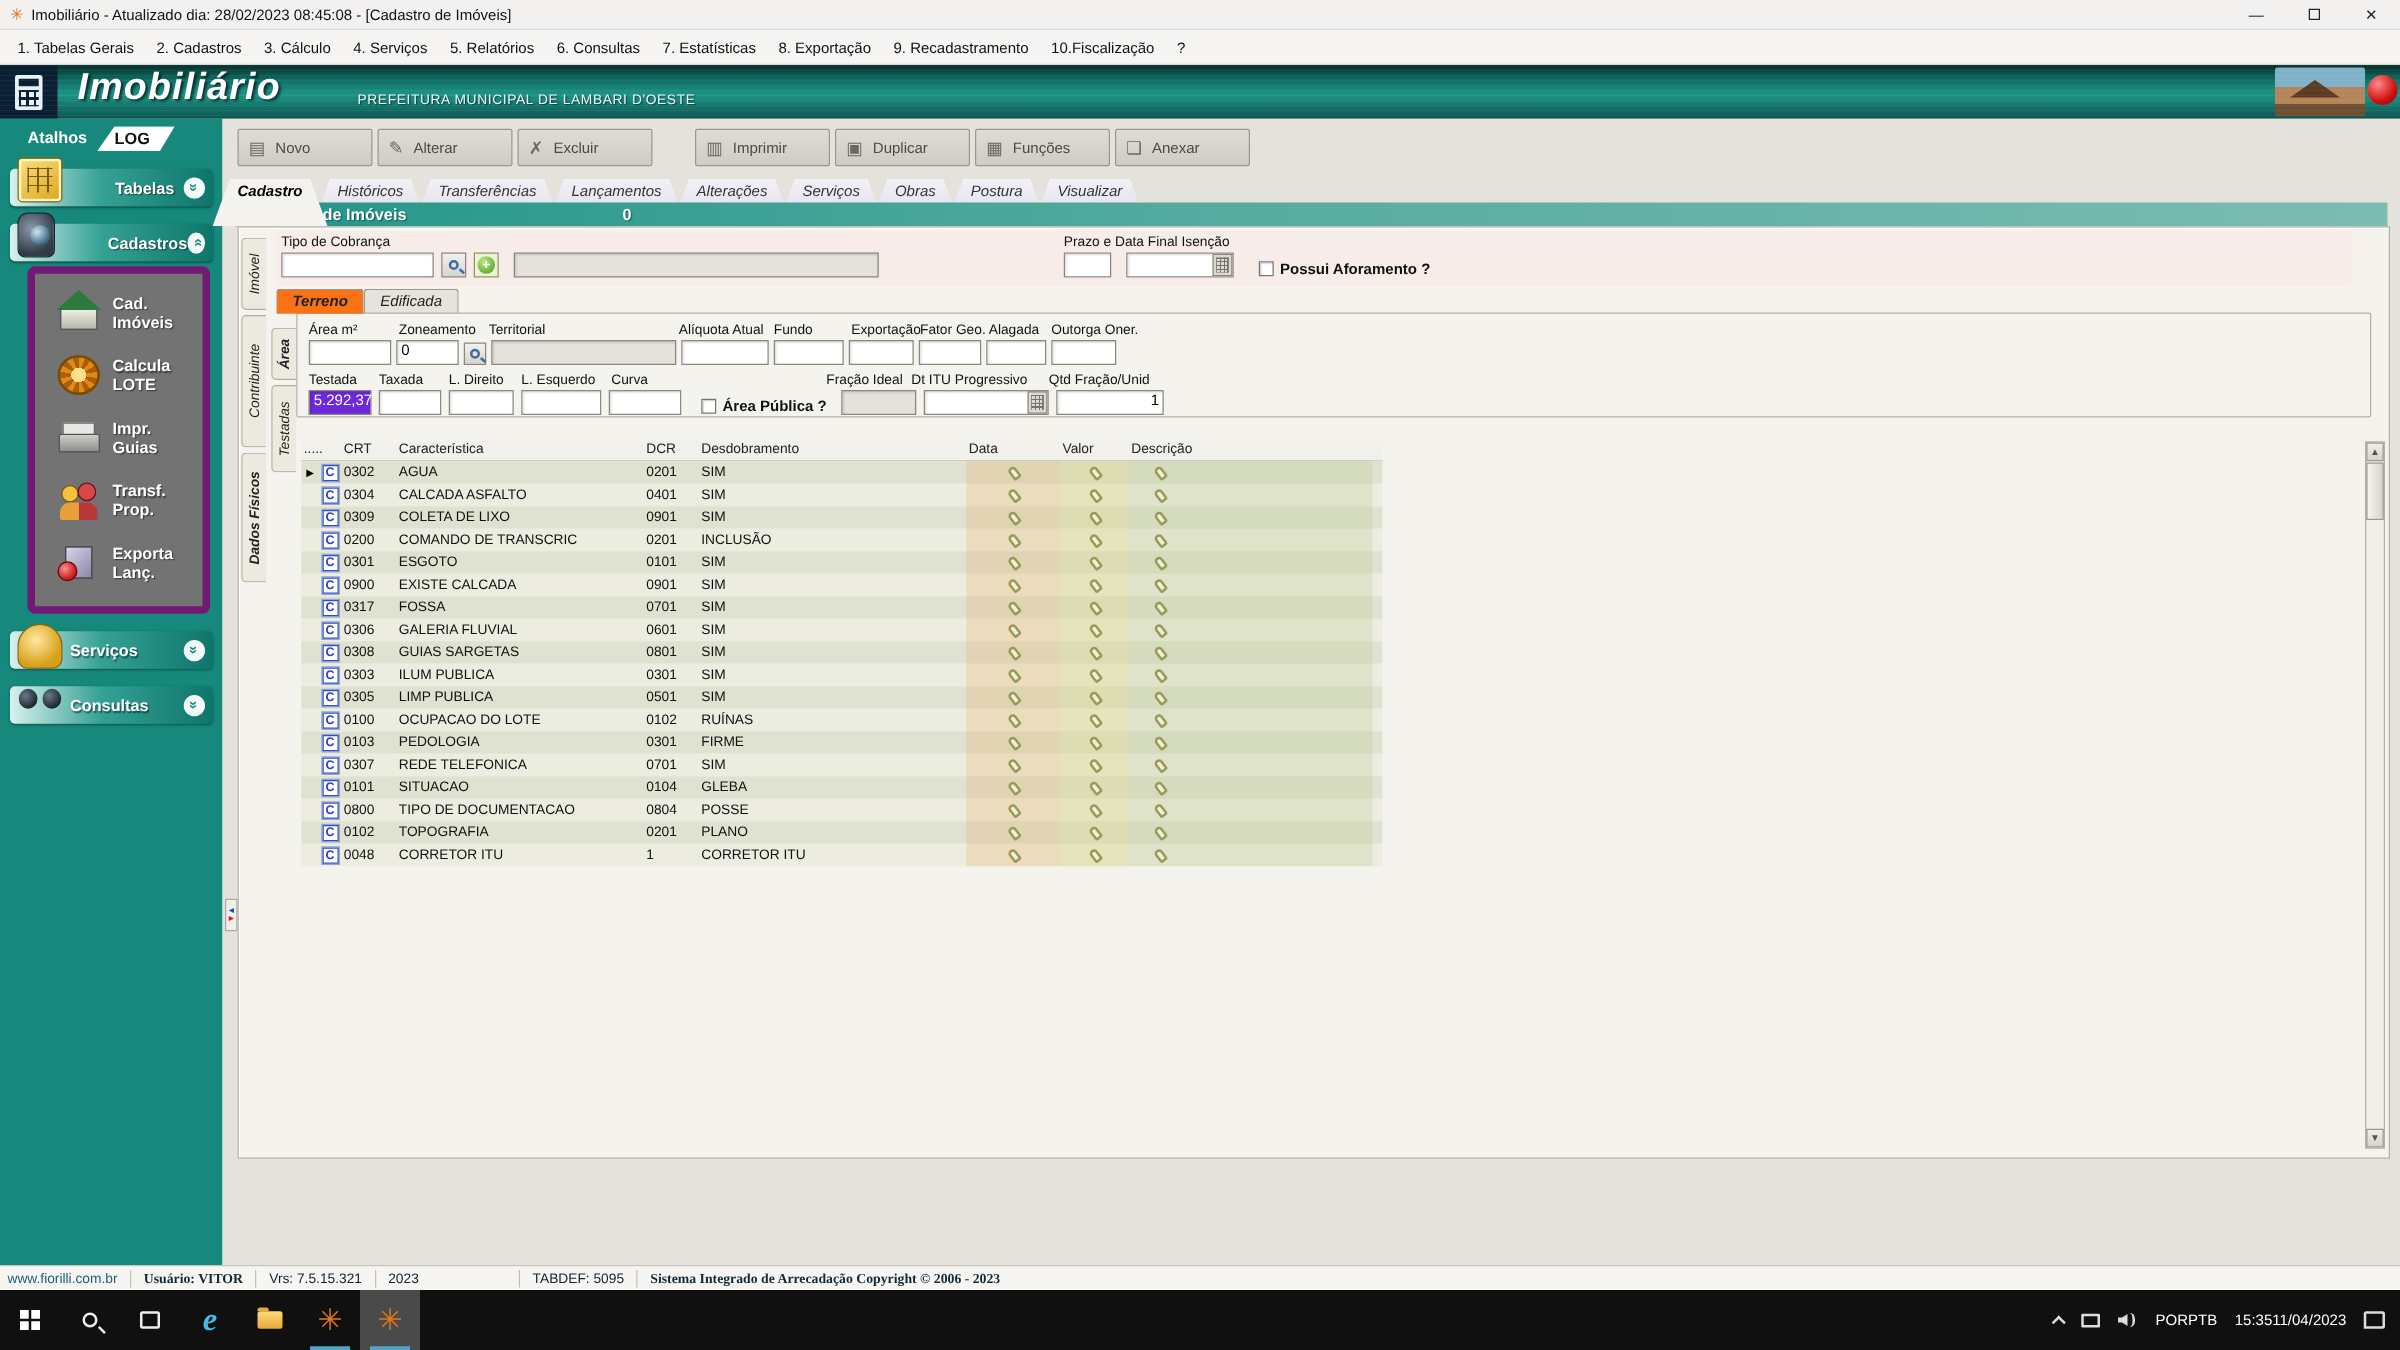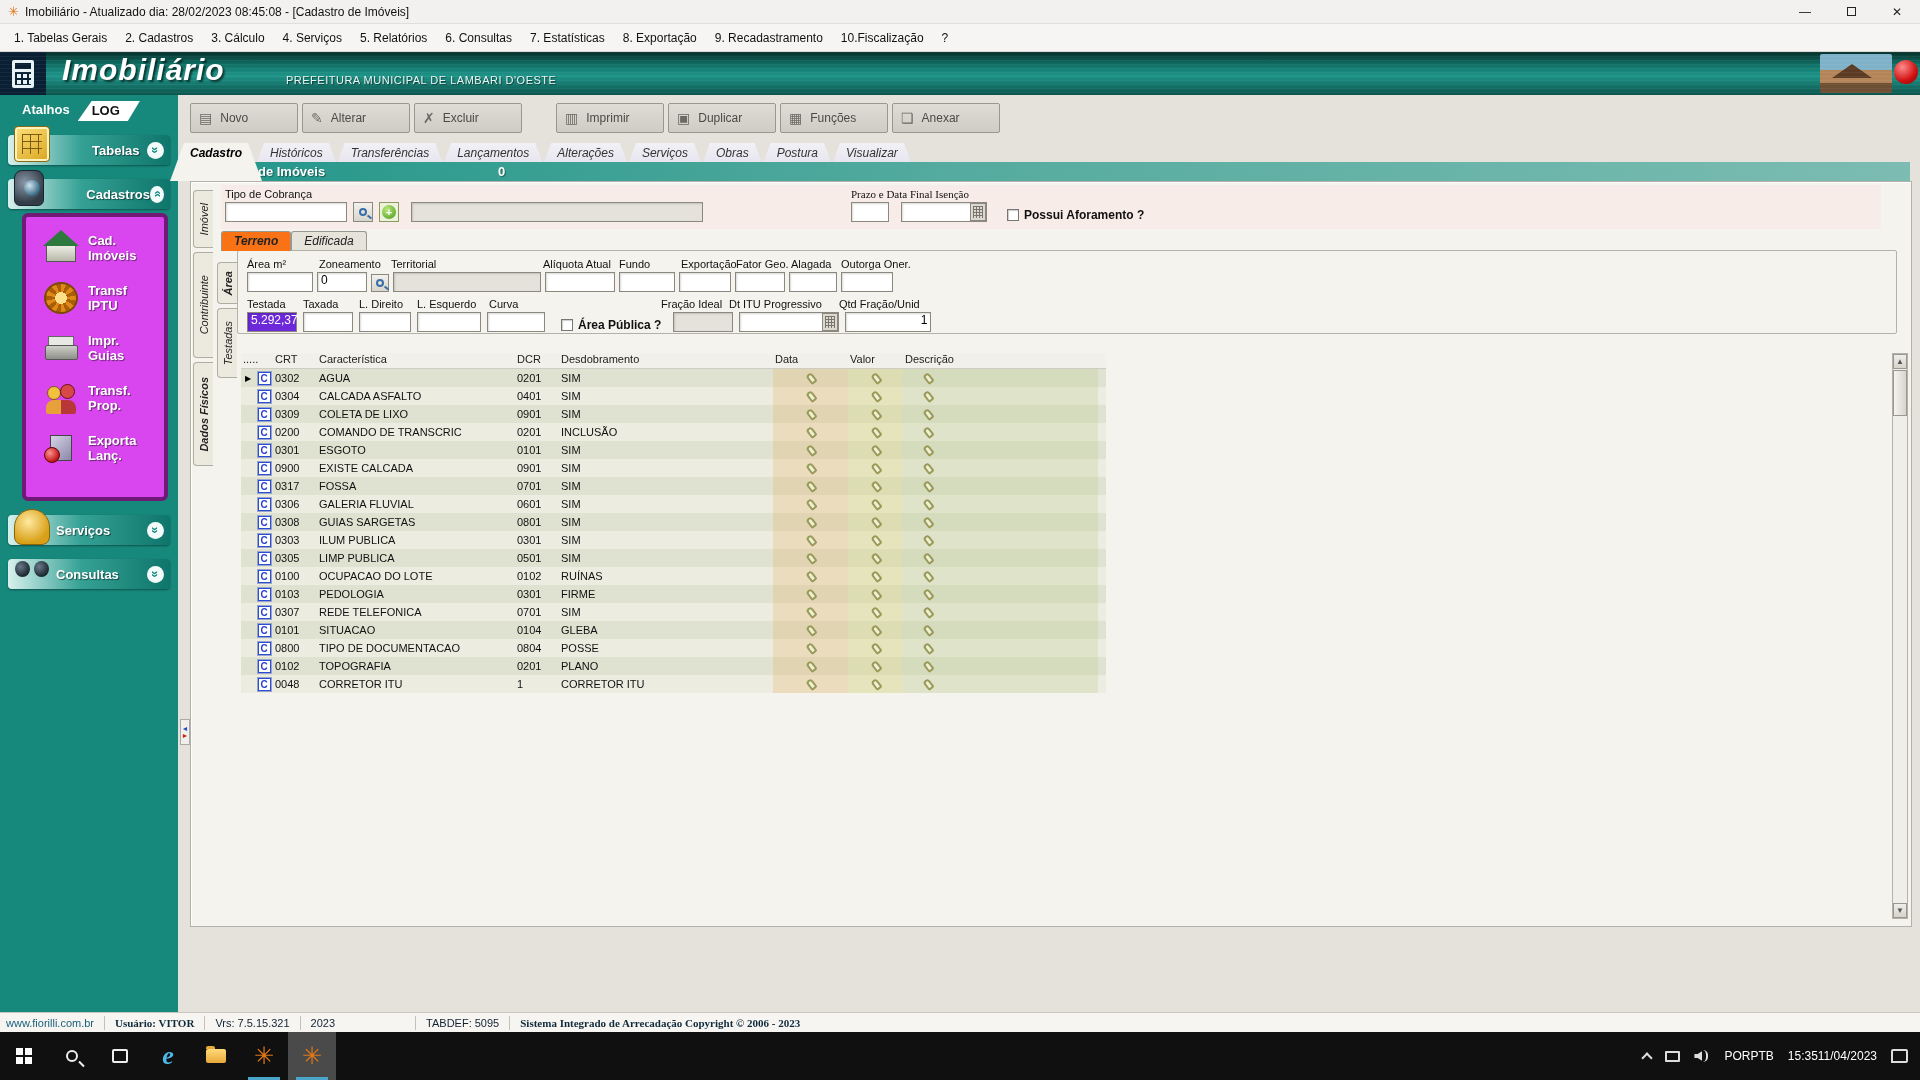--- a/index.html
+++ b/index.html
@@ -62,22 +62,22 @@
   
   .ic-table { background:linear-gradient(145deg,#ffe07a,#d9a520); border:1px solid #8a6a10; border-radius:4px;
     box-shadow:inset 0 0 0 2px #fff3c4; position:relative;}
   .ic-table::after{content:"";position:absolute;inset:7px;background:
     repeating-linear-gradient(90deg,#7a5c10 0 1px,transparent 1px 8px),
     repeating-linear-gradient(180deg,#7a5c10 0 1px,transparent 1px 7px);}
   .ic-cam { background:radial-gradient(circle at 35% 35%,#8a98a8,#323c48 70%); border-radius:8px 8px 6px 6px;
     border:1px solid #1c242e; position:relative;}
   .ic-cam::after{content:"";position:absolute;left:9px;top:9px;width:16px;height:16px;border-radius:50%;
     background:radial-gradient(circle at 35% 35%,#cfe4ef,#3a6a84 70%);}
-  .subpanel { margin:4px 10px 0 22px; border:4px solid #701a75; border-radius:6px; background:#d946ef;
-    padding:6px 4px 24px 4px; }
+  .subpanel { margin:4px 10px 0 22px; border:6px solid #701a75; border-radius:6px; background:#737373;
+    padding:6px 4px 10px 4px; }
   .sitem { display:flex; align-items:center; gap:10px; padding:9px 4px 9px 14px; }
   .sitem .silabel { color:#fff; font-weight:bold; font-size:13px; text-shadow:1px 1px 1px rgba(0,0,0,.5); }
   .sicon { width:34px; height:32px; position:relative; flex:0 0 auto; }
   .ic-house::before { content:""; position:absolute; left:2px; top:12px; width:28px; height:16px;
     background:linear-gradient(180deg,#f0f0e8,#b8b8a8); border:1px solid #555; }
   .ic-house::after { content:""; position:absolute; left:-1px; top:-2px; width:0; height:0;
     border-left:18px solid transparent; border-right:18px solid transparent; border-bottom:16px solid #2e7a3e; }
   .ic-gear { background:
       radial-gradient(circle at 50% 50%, #ffdf8a 0 6px, transparent 6px),
       conic-gradient(#e08818 0 20deg,#a85f08 20deg 40deg,#e08818 40deg 60deg,#a85f08 60deg 80deg,
@@ -324,21 +324,21 @@
             <span>»</span>
           </div>
         </div>
         <div class="subpanel">
           <div class="sitem">
             <div class="sicon ic-house"></div>
             <div class="silabel">Cad. Imóveis</div>
           </div>
           <div class="sitem">
             <div class="sicon ic-gear"></div>
-            <div class="silabel">Transf IPTU</div>
+            <div class="silabel">Calcula LOTE</div>
           </div>
           <div class="sitem">
             <div class="sicon ic-printer"></div>
             <div class="silabel">Impr. Guias</div>
           </div>
           <div class="sitem">
             <div class="sicon ic-people">
               <div class="body"></div>
             </div>
             <div class="silabel">Transf. Prop.</div>
@@ -443,21 +443,21 @@
       <div class="absrow" style="left:34px; top:20px;">
         <div class="inp" style="width:122px;"></div>
         <div class="sqbtn">
             <span class="lens"></span>
           </div>
         <div class="plusbtn">
             <i>+</i>
           </div>
         <div class="inp ro" style="width:292px;margin-left:6px;"></div>
       </div>
-      <span class="fieldlabel" style="position:absolute;left:660px;top:6px;font-family:Liberation Serif, serif;">Prazo e Data Final Isenção</span>
+      <span class="fieldlabel" style="position:absolute;left:660px;top:6px;">Prazo e Data Final Isenção</span>
       <div class="absrow" style="left:660px; top:20px;">
         <div class="inp" style="width:38px;"></div>
         <div class="inp" style="width:86px;margin-left:6px;display:flex;align-items:center;justify-content:flex-end;padding:0;">
           <span></span>
             <span class="calbtn"></span>
         </div>
         <div style="display:flex;align-items:center;gap:5px;margin-left:14px;">
           <span class="chk"></span>
           <span class="blabel">Possui Aforamento ?</span>
         </div>

